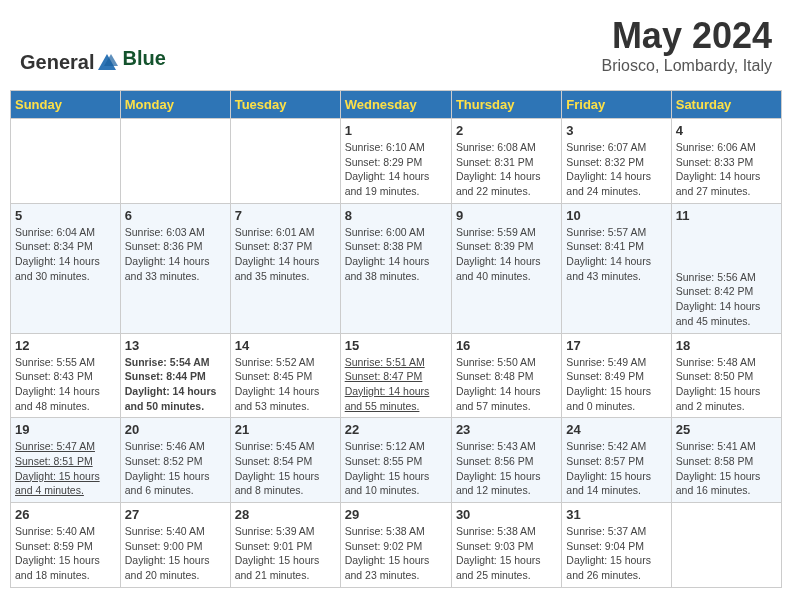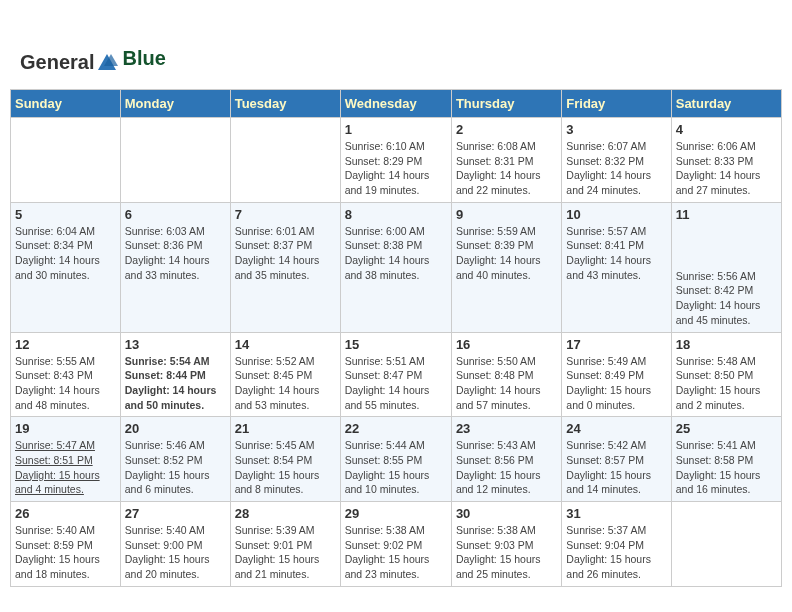--- a/index.html
+++ b/index.html
@@ -35,21 +35,21 @@
       font-size: 16px;
       color: #555;
     }
     .calendar {
       width: 100%;
       border-collapse: collapse;
       font-size: 11px;
     }
     .calendar th {
       background: #2e75b6;
-      color: #fef9c3;
+      color: #fde047;
       padding: 6px 4px;
       text-align: left;
       font-size: 13px;
       font-weight: bold;
       border: 1px solid #ccc;
     }
     .calendar td {
       border: 1px solid #ccc;
       vertical-align: top;
       padding: 4px 4px;
@@ -83,20 +83,24 @@
   <div class="logo">
     <div style="display:flex;align-items:center;gap:2px;">
       <span style="font-size:20px;font-weight:bold;color:#333;">General</span>
       <svg width="22" height="22" viewBox="0 0 22 22">
         <polygon points="11,2 20,18 2,18" fill="#2e75b6"></polygon>
         <polygon points="15,2 22,14 8,14" fill="#1a5fa0" opacity="0.7"></polygon>
       </svg>
     </div>
     <span style="font-size:20px;font-weight:bold;color:#14532d;margin-top:-4px;margin-left:4px;">Blue</span>
   </div>
+  <div class="title-area">
+    <div class="month-title">May 2024</div>
+    <div class="location">Briosco, Lombardy, Italy</div>
+  </div>
 </div>
 
 <table class="calendar">
   <thead>
     <tr>
     <th>Sunday</th>
         <th>Monday</th>
         <th>Tuesday</th>
         <th>Wednesday</th>
         <th>Thursday</th>
@@ -206,21 +210,21 @@
         </td>
         <td>
           <span class="day-num">14</span>
           <div class="day-info" style="white-space: pre-line;">Sunrise: 5:52 AM
 Sunset: 8:45 PM
 Daylight: 14 hours
 and 53 minutes.</div>
         </td>
         <td>
           <span class="day-num">15</span>
-          <div class="day-info" style="white-space: pre-line;">Sunrise: 5:51 AM
+          <div class="day-info" style="white-space: pre-line; text-decoration: underline;">Sunrise: 5:51 AM
 Sunset: 8:47 PM
 Daylight: 14 hours
 and 55 minutes.</div>
         </td>
         <td>
           <span class="day-num">16</span>
           <div class="day-info" style="white-space: pre-line;">Sunrise: 5:50 AM
 Sunset: 8:48 PM
 Daylight: 14 hours
 and 57 minutes.</div>
@@ -257,21 +261,21 @@
         </td>
         <td>
           <span class="day-num">21</span>
           <div class="day-info" style="white-space: pre-line;">Sunrise: 5:45 AM
 Sunset: 8:54 PM
 Daylight: 15 hours
 and 8 minutes.</div>
         </td>
         <td>
           <span class="day-num">22</span>
-          <div class="day-info" style="white-space: pre-line;">Sunrise: 5:44 AM
+          <div class="day-info" style="white-space: pre-line;">Sunrise: 5:12 AM
 Sunset: 8:55 PM
 Daylight: 15 hours
 and 10 minutes.</div>
         </td>
         <td>
           <span class="day-num">23</span>
           <div class="day-info" style="white-space: pre-line;">Sunrise: 5:43 AM
 Sunset: 8:56 PM
 Daylight: 15 hours
 and 12 minutes.</div>

